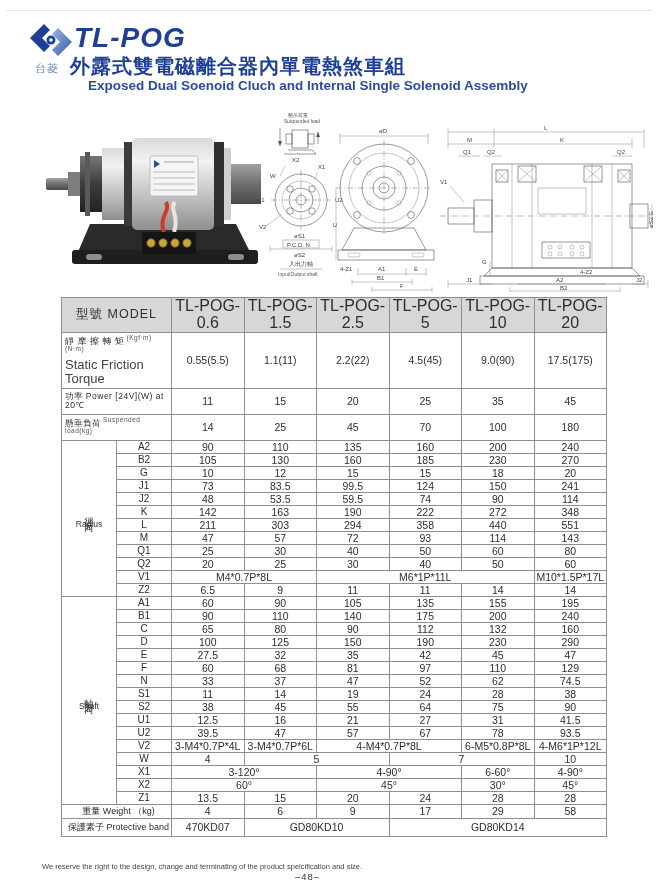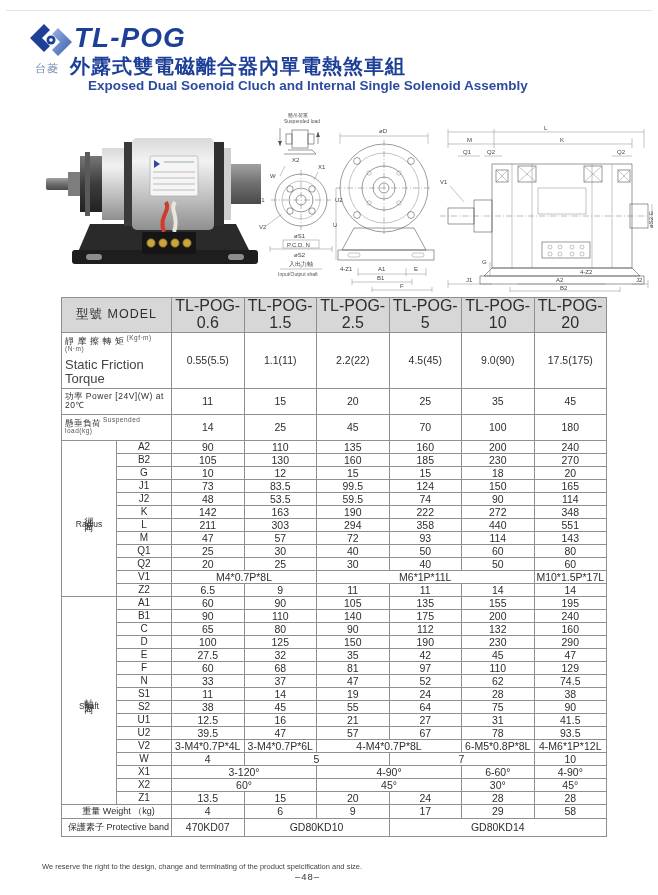--- a/index.html
+++ b/index.html
@@ -402,21 +402,21 @@
           <td colspan="1" class="val">18</td>
           <td colspan="1" class="val">20</td>
         </tr>
         <tr class="r-dim">
           <td class="dim">J1</td>
           <td colspan="1" class="val">73</td>
           <td colspan="1" class="val">83.5</td>
           <td colspan="1" class="val">99.5</td>
           <td colspan="1" class="val">124</td>
           <td colspan="1" class="val">150</td>
-          <td colspan="1" class="val">165</td>
+          <td colspan="1" class="val">241</td>
         </tr>
         <tr class="r-dim">
           <td class="dim">J2</td>
           <td colspan="1" class="val">48</td>
           <td colspan="1" class="val">53.5</td>
           <td colspan="1" class="val">59.5</td>
           <td colspan="1" class="val">74</td>
           <td colspan="1" class="val">90</td>
           <td colspan="1" class="val">114</td>
         </tr>

